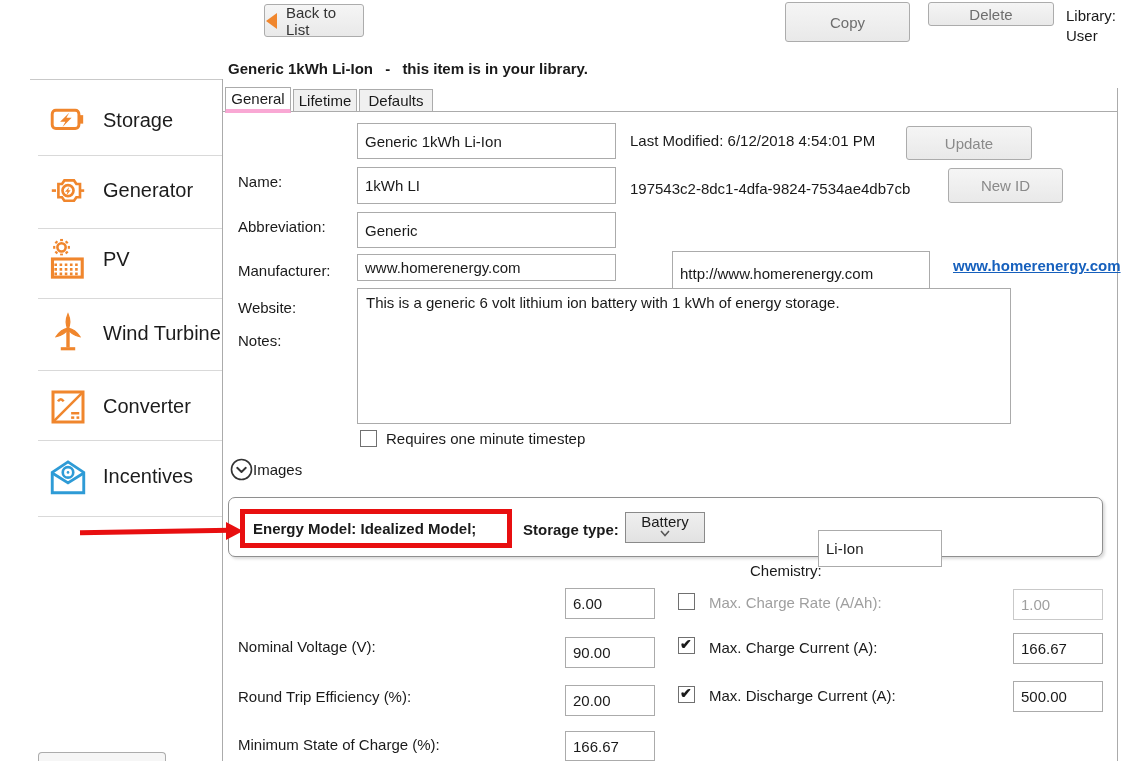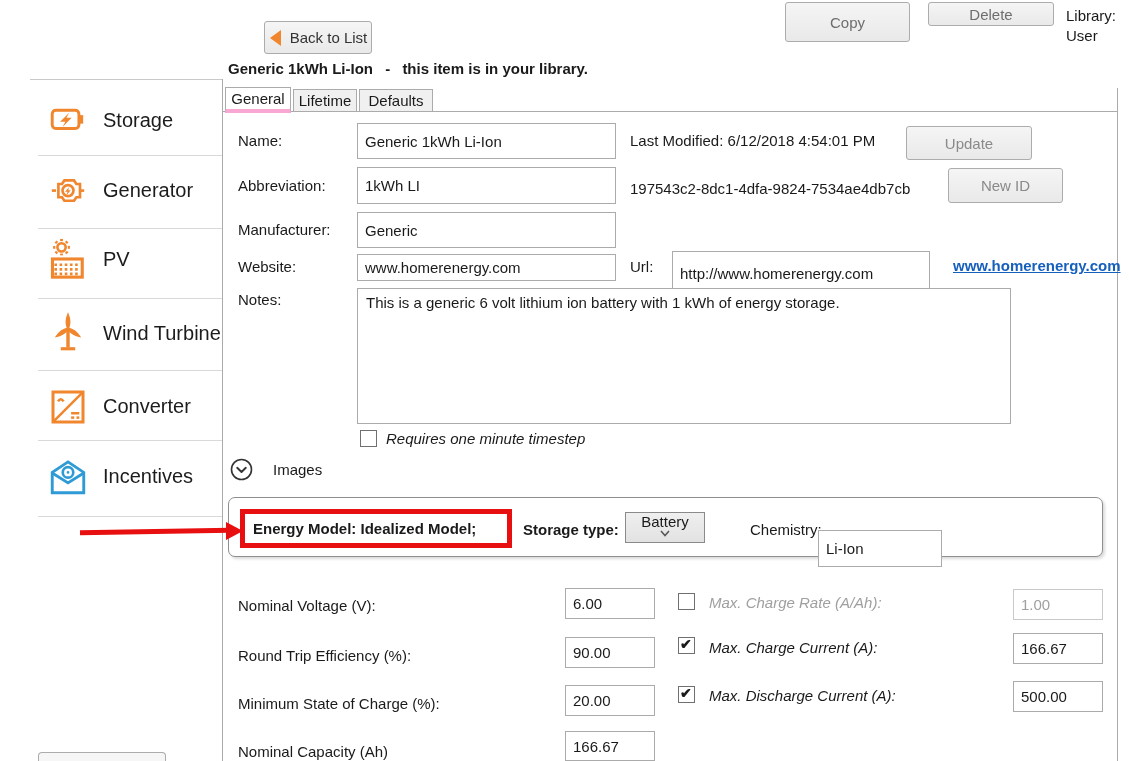--- a/index.html
+++ b/index.html
@@ -23,38 +23,38 @@
   .vline { position:absolute; width:1px; background:#ababab; }
   .hline { position:absolute; height:1px; background:#d9d9d9; }
 
   
   .side-item { position:absolute; left:46px; width:176px; display:flex; align-items:center; gap:13px; cursor:pointer; }
   .side-item .icn { width:44px; height:44px; display:flex; align-items:center; justify-content:center; color:#f0862d; flex:0 0 44px; }
   .side-item.blue .icn { color:#2e9bd6; }
   .side-item .lbl { font-size:20px; color:#1c1c1c; white-space:nowrap; }
 
   
-  .flabel { position:absolute; font-size:15px; color:#1a1a1a; white-space:nowrap; }
+  .flabel { position:absolute; font-size:15px; color:#1a1a1a; white-space:nowrap;margin-top:41px; }
   .field { position:absolute; border:1px solid #ababab; background:#fff; font-family:"Liberation Sans",sans-serif;
            font-size:15px; color:#1a1a1a; padding:0 7px; outline:none; }
   textarea.field { padding:4px 8px; resize:none; line-height:1.3; }
   .stext { position:absolute; font-size:15px; color:#1a1a1a; white-space:nowrap; }
   .link { position:absolute; font-size:15px; font-weight:bold; color:#1660bd; text-decoration:underline; cursor:pointer; white-space:nowrap; }
 
   
   .checkbox { position:absolute; width:17px; height:17px; border:1px solid #707070; background:#fff; cursor:pointer; }
   .checkbox.state-on::after { content:"\2714"; position:absolute; left:1px; top:-2px; font-size:14px; font-weight:bold; color:#1a1a1a; }
-  .cb-label { position:absolute; font-size:15px; color:#1a1a1a; white-space:nowrap;font-style:italic; }
+  .cb-label { position:absolute; font-size:15px; color:#1a1a1a; white-space:nowrap; }
 
   
   .prow.state-off .cb-label { color:#9f9f9f; }
   .prow.state-off input.field { border-color:#c9c9c9; color:#9f9f9f; }
 
   
-  .expander { position:absolute; display:flex; align-items:center; gap:20px; cursor:pointer; }
+  .expander { position:absolute; display:flex; align-items:center; gap:0; cursor:pointer; }
   .expander .lbl { font-size:15px; color:#1a1a1a; }
 
   
   .group-panel { position:absolute; border:1px solid #8f8f8f; border-radius:7px; background:#fff;
                  box-shadow:2px 2px 3px rgba(0,0,0,0.15); }
   .red-box { position:absolute; border:5px solid #e80f10; display:flex; align-items:center; padding:0 8px; }
   .bold-text { font-size:15px; font-weight:bold; color:#1a1a1a; white-space:nowrap; }
   .combo { position:absolute; display:flex; align-items:center; justify-content:flex-start; padding:0 8px;
            background:linear-gradient(#efefef,#e2e2e2); border:1px solid #8a8a8a; font-size:15px; color:#1a1a1a; cursor:pointer;flex-direction:column; }
 
@@ -65,21 +65,21 @@
   .title { position:absolute; font-size:15px; font-weight:bold; white-space:nowrap; }
   .lib-label { position:absolute; font-size:15px; color:#1a1a1a; line-height:1.35; }
 
   .cut-btn { position:absolute; border:1px solid #acacac; border-bottom:none; border-radius:4px 4px 0 0; background:#f6f6f6; }
 </style>
 </head>
 <body>
 
 <div id="app">
 
-  <div class="btn dark-text" style="left:264px; top:21px; width:108px; height:33px;text-align:center;">
+  <div class="btn dark-text" style="left:264px; top:4px; width:100px; height:33px;">
     <span style="display:flex;">
       <svg width="13" height="18" viewBox="0 0 13 18">
           <polygon points="12,1 1,9 12,17" fill="#f0862d"></polygon>
         </svg>
     </span>
     <span>Back to List</span>
   </div>
 
   <div class="btn" style="left:785px; top:2px; width:125px; height:40px;">
     <span>Copy</span>

